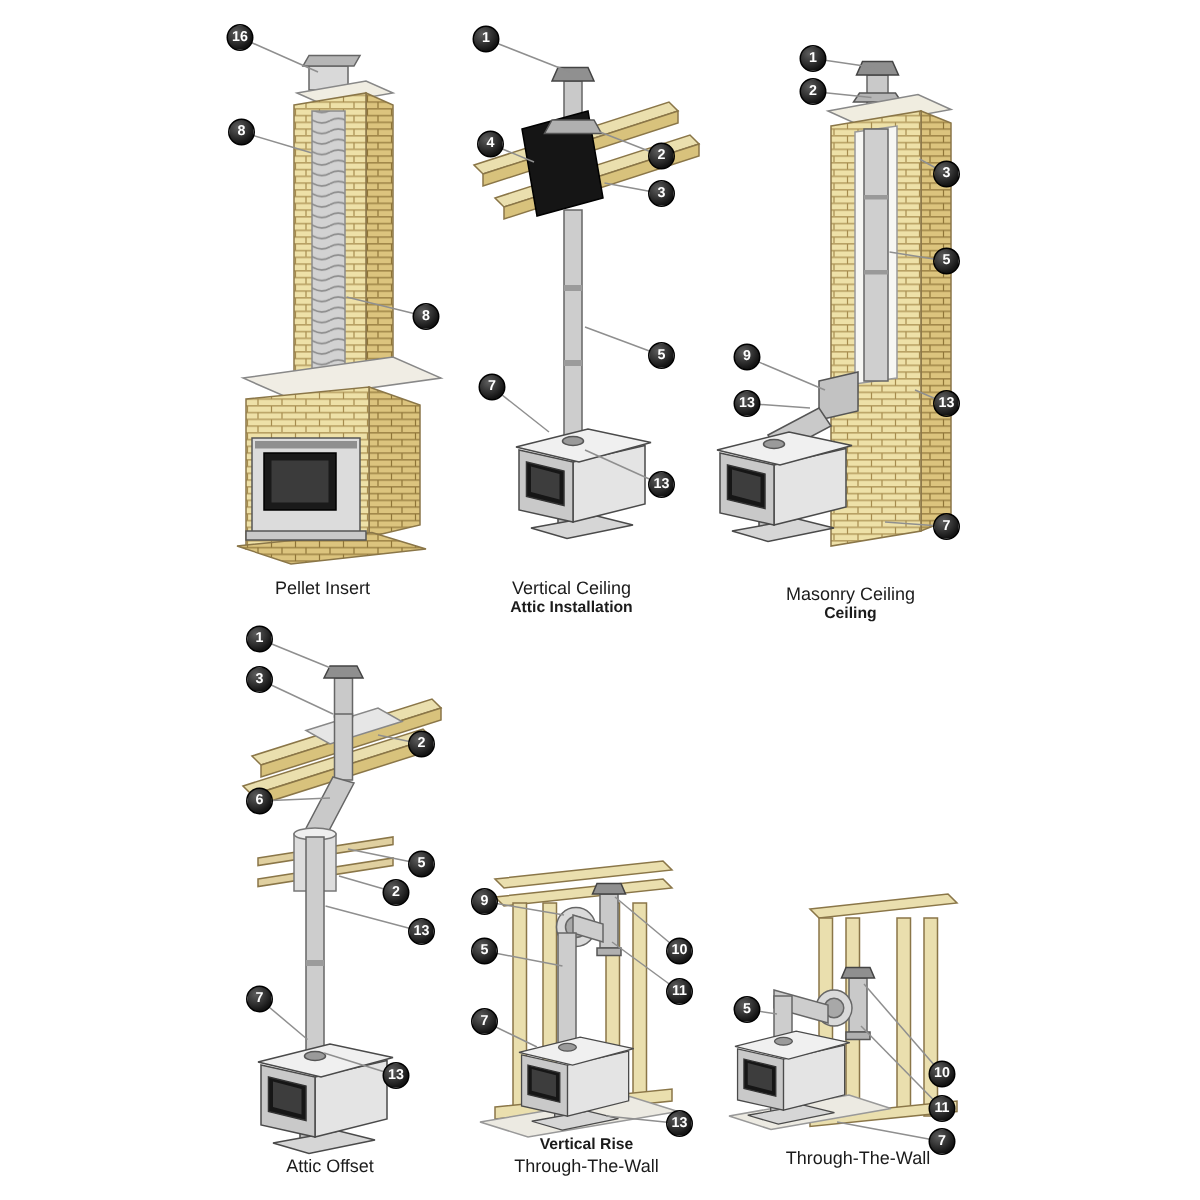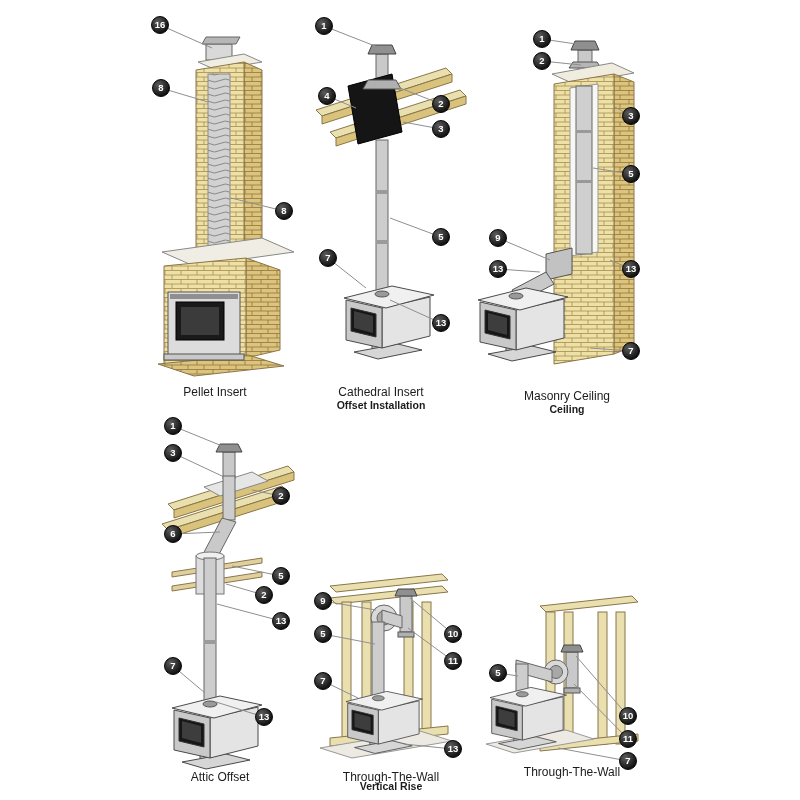--- a/index.html
+++ b/index.html
@@ -283,22 +283,22 @@
   <div class="badge" style="left:444px;top:652px">11</div>
   <div class="badge" style="left:314px;top:672px">7</div>
   <div class="badge" style="left:444px;top:740px">13</div>
 
   <div class="badge" style="left:489px;top:664px">5</div>
   <div class="badge" style="left:619px;top:707px">10</div>
   <div class="badge" style="left:619px;top:730px">11</div>
   <div class="badge" style="left:619px;top:752px">7</div>
 
   <div class="label" style="left:215px;top:385px">Pellet Insert</div>
-  <div class="label" style="left:381px;top:385px">Cathedral Insert</div>
-  <div class="sublabel" style="left:381px;top:399px">Offset Installation</div>
+  <div class="label" style="left:381px;top:385px">Vertical Ceiling</div>
+  <div class="sublabel" style="left:381px;top:399px">Attic Installation</div>
   <div class="label" style="left:567px;top:389px">Masonry Ceiling</div>
   <div class="sublabel" style="left:567px;top:403px">Ceiling</div>
   <div class="label" style="left:220px;top:770px">Attic Offset</div>
   <div class="label" style="left:391px;top:770px">Through-The-Wall</div>
-  <div class="sublabel" style="left:391px;top:780px">Vertical Rise</div>
+  <div class="sublabel" style="left:391px;top:757px">Vertical Rise</div>
   <div class="label" style="left:572px;top:765px">Through-The-Wall</div>
 
 </div>
 
 </body></html>

